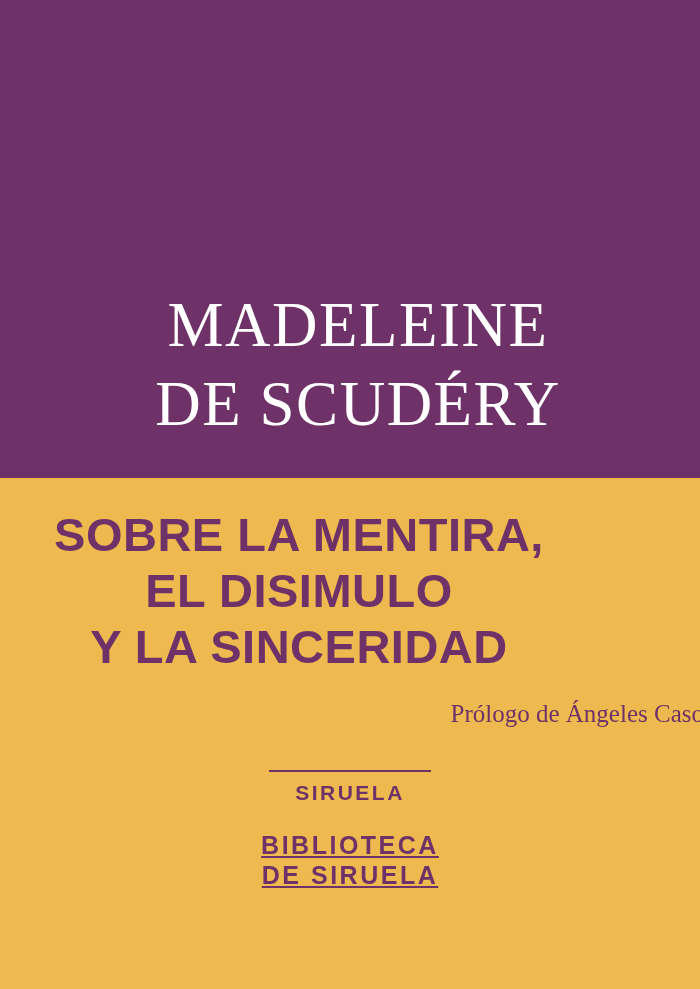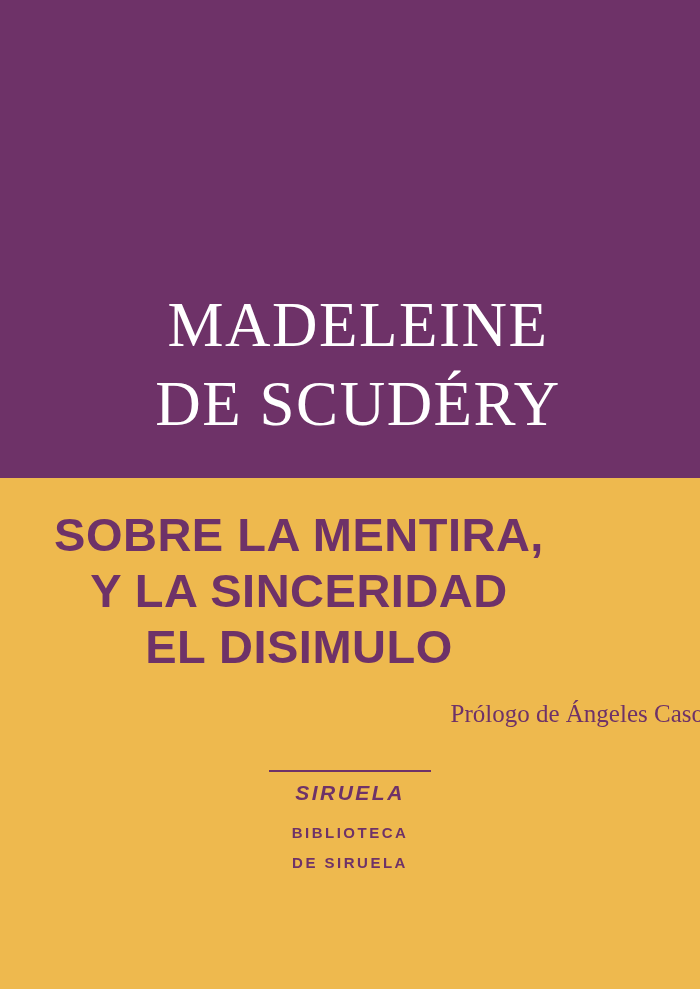--- a/index.html
+++ b/index.html
@@ -92,47 +92,47 @@
     letter-spacing: 2.5px;
   }
   .publisher-rule {
     width: 162px;
     height: 2px;
     background: #6e3268;
     margin: 0 auto 9px auto;
   }
   .publisher-name {
     display: block;
-    margin-bottom: 13px;
-    font-style: italic;
+    margin-bottom: 25px;
   }
   .collection {
     display: block;
-    font-size: 15px;
+    font-size: 25px;
     line-height: 30px;
     letter-spacing: 2.5px;
+    text-decoration: underline;
   }
 </style>
 </head>
 <body>
 
 <div class="cover">
 
   <div class="top-panel"></div>
   <div class="bottom-panel"></div>
 
   <div class="author">
     <span class="line">MADELEINE</span>
     <span class="line">DE SCUDÉRY</span>
   </div>
 
   <div class="title">
     <span class="line">SOBRE LA MENTIRA,</span>
+    <span class="line">EL DISIMULO</span>
     <span class="line">Y LA SINCERIDAD</span>
-    <span class="line">EL DISIMULO</span>
   </div>
 
   <div class="prologue">Prólogo de Ángeles Caso</div>
 
   <div class="publisher">
     <div class="publisher-rule"></div>
     <span class="publisher-name">SIRUELA</span>
     <span class="collection">BIBLIOTECA</span>
     <span class="collection">DE SIRUELA</span>
   </div>

